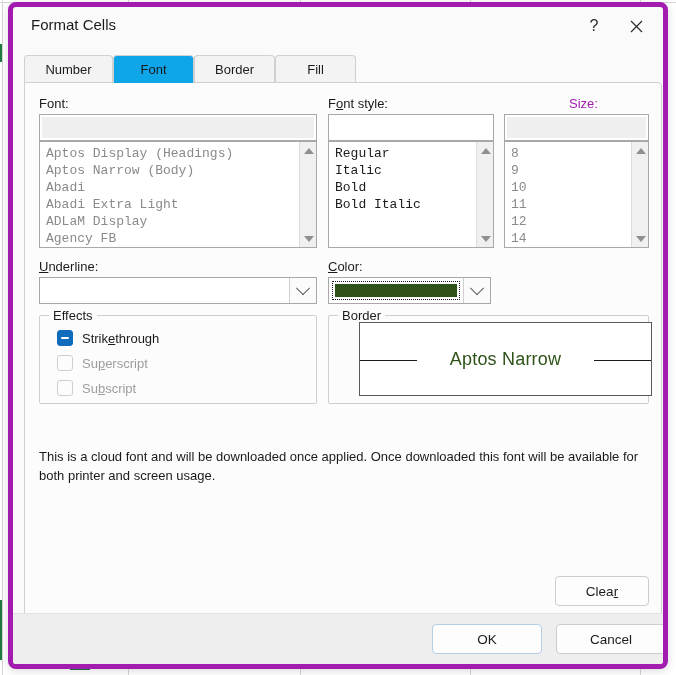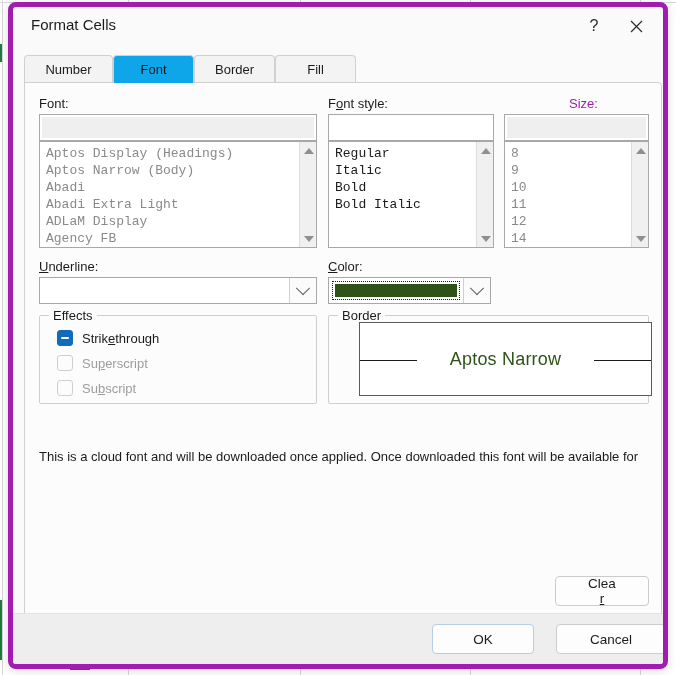--- a/index.html
+++ b/index.html
@@ -519,27 +519,28 @@
       <div class="legend">Border</div>
       <div class="preview-box" style="left:14px; top:6px; width:293px; height:74px;margin-left:16px;">
         <div class="strike-line" style="left:-1px; top:37px; width:58px;"></div>
         <div class="strike-line" style="right:-1px; top:37px; width:58px;"></div>
         <div class="preview-text" id="preview-text" style="top: 26px; color: rgb(47, 82, 24);">Aptos Narrow</div>
       </div>
     </div>
 
     <div class="note" style="left:14px; top:364px; width:610px;">
       <div>This is a cloud font and will be downloaded once applied. Once downloaded this font will be available for</div>
-    </div>
-
-    <div class="btn" style="left:530px; top:493px; width:94px; height:30px;flex-direction:column;">
+      <div>both printer and screen usage.</div>
+    </div>
+
+    <div class="btn" style="left:530px; top:493px; width:94px; height:30px;">
         <span>Clea</span>
         <u>r</u>
         <span></span>
       </div>
   </div>
 
   <div class="actionbar">
-    <div class="btn default" style="left:419px; top:10px; width:102px; height:30px;">OK</div>
+    <div class="btn default" style="left:419px; top:10px; width:110px; height:30px;">OK</div>
     <div class="btn" style="left:543px; top:10px; width:110px; height:30px;">Cancel</div>
   </div>
 
 </div>
 
 </body></html>

